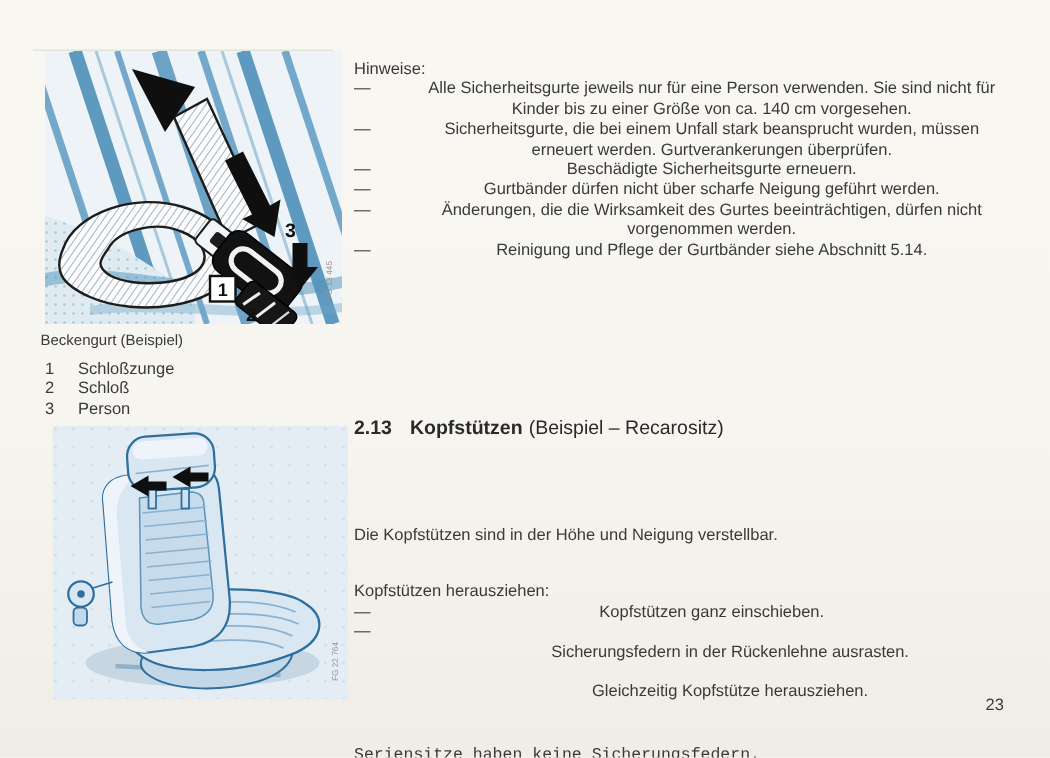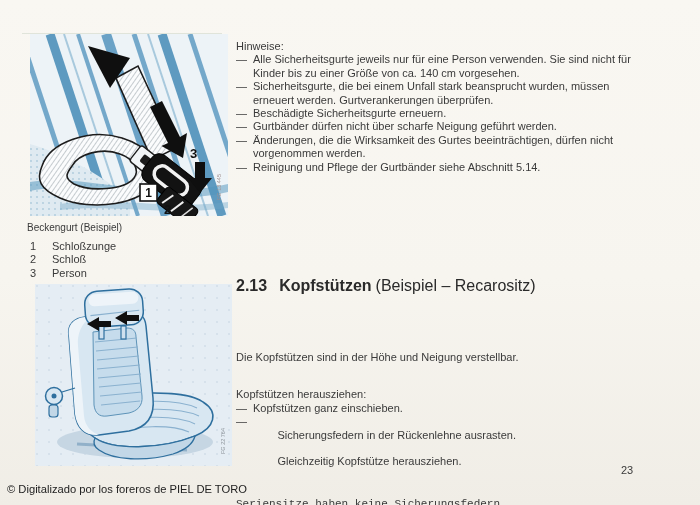--- a/index.html
+++ b/index.html
@@ -24,33 +24,33 @@
   
   #belt-caption{left:27px;top:221px;font-size:10px;}
   #belt-legend{left:30px;top:240px;}
   .legend-row{display:flex;font-size:11px;line-height:13.4px;}
   .legend-num{width:22px;flex:none;}
 
   
   #hinweise{left:236px;top:40px;width:460px;}
   .dash-item{display:flex;}
   .dash{width:17px;flex:none;}
-  .dash-text{white-space:pre-wrap;flex:1;}
-
-  #section-heading{left:236px;top:277px;font-size:16px;color:#2a2a2a;}
+  .dash-text{white-space:pre-wrap;flex:1;text-align:center;}
+
+  #section-heading{left:236px;top:277px;font-size:13px;color:#2a2a2a;}
   #section-heading .sec-num{font-weight:bold;margin-right:12px;}
   #section-heading .sec-title{font-weight:bold;}
   #section-heading .sec-suffix{font-weight:normal;margin-left:4px;}
 
   #kopf{left:236px;top:351px;width:460px;}
   .mt10{margin-top:24px;}
   .mt6{margin-top:6px;}
   .mt4{margin-top:16px;font-family:Liberation Mono, monospace;}
 
-  #page-num{left:621px;top:464px;font-size:11px;color:#3a3a3a;}
+  #page-num{left:657px;top:464px;font-size:11px;color:#3a3a3a;}
   #watermark{left:7px;top:483px;font-size:11.2px;color:#222;}
 </style>
 </head>
 <body>
 
 <div class="page">
   <div class="scanline"></div>
 
   <svg id="belt-fig" class="abs" width="198" height="182" viewBox="0 0 198 182">
     <defs>
@@ -229,14 +229,13 @@
       <span class="dash">—</span>
       <span class="dash-text">
         <span>Sicherungsfedern in der Rückenlehne ausrasten.</span><br>
         <span>Gleichzeitig Kopfstütze herausziehen.</span>
       </span>
     </div>
     <div class="mt4">Seriensitze haben keine Sicherungsfedern.</div>
   </div>
 
   <div id="page-num" class="abs">23</div>
-  <div id="watermark" class="abs">© Digitalizado por los foreros de PIEL DE TORO</div>
 </div>
 
 </body></html>

